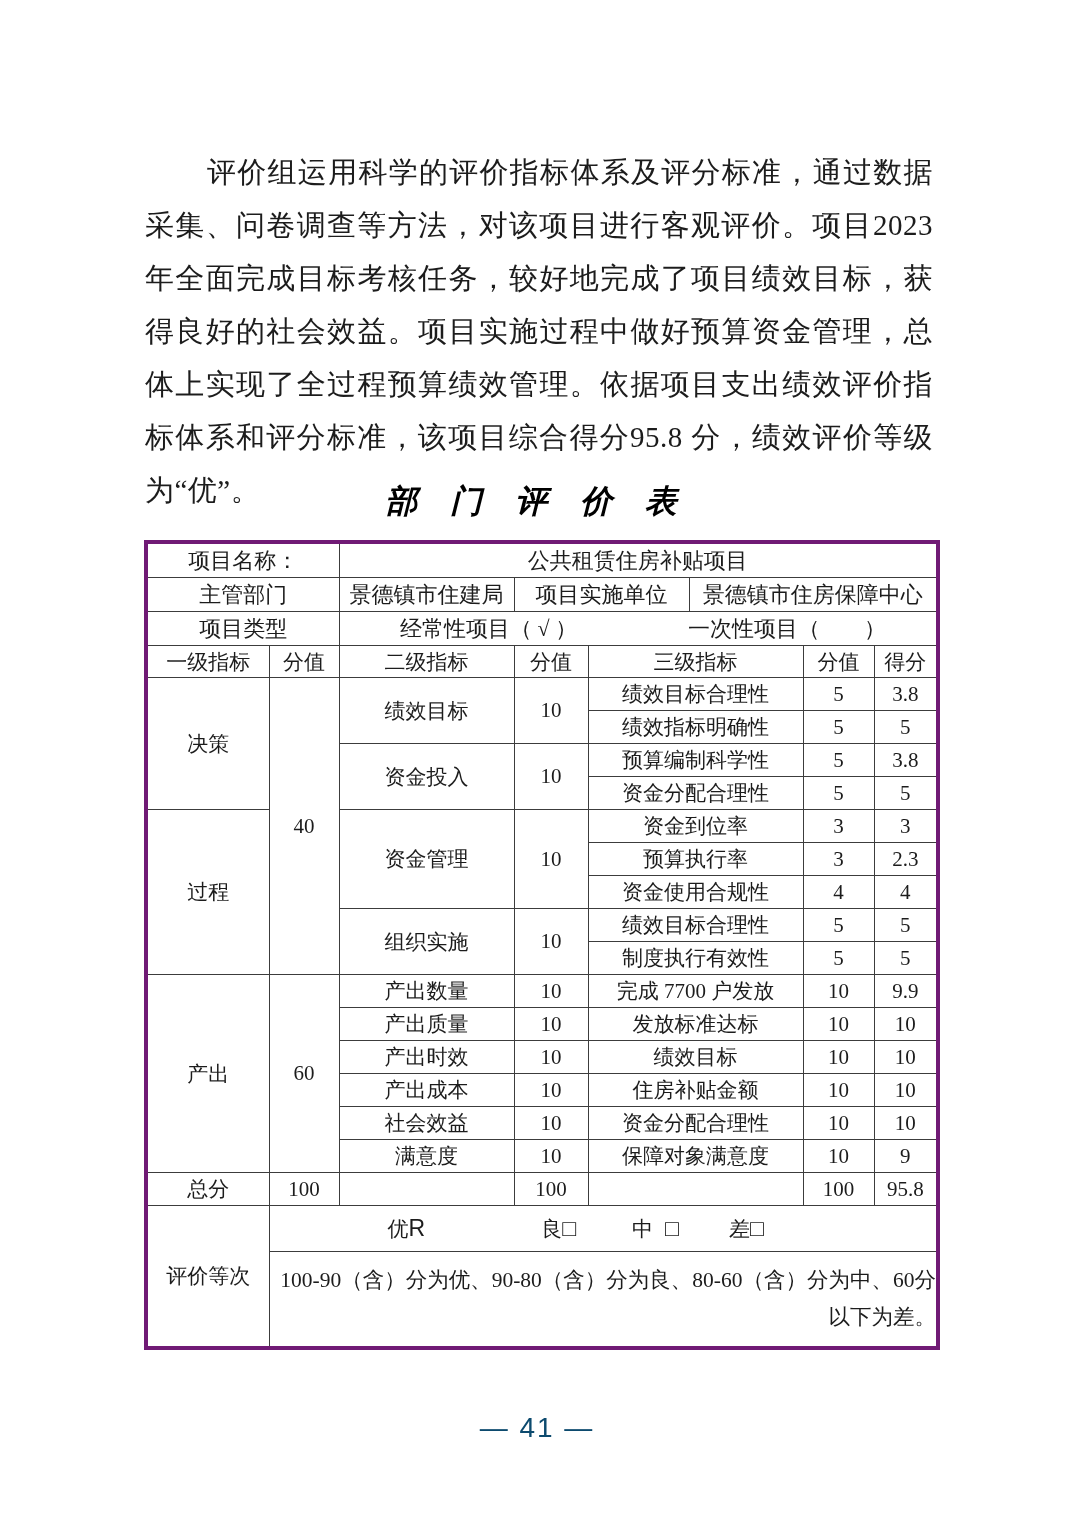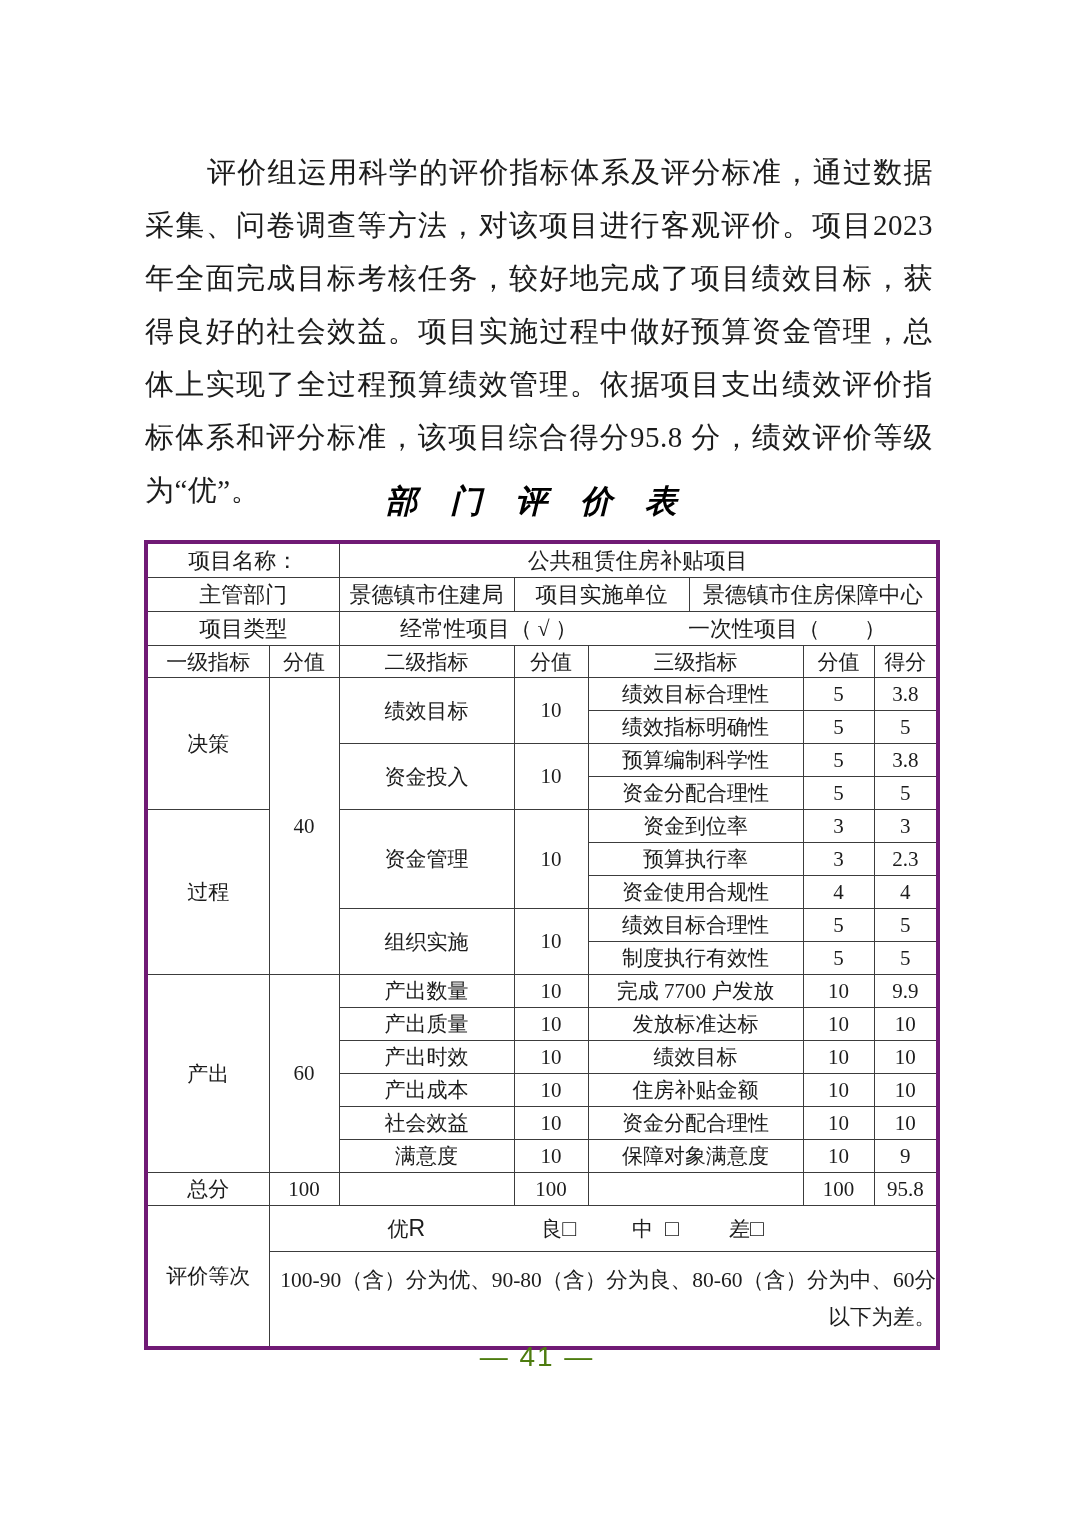--- a/index.html
+++ b/index.html
@@ -60,24 +60,24 @@
   .opt.o2 { margin-right:56px; }
   .opt.o3 { margin-right:50px; }
   .opt.o3 .mark { margin-left:12px; }
 
   td.note {
     text-align:left; padding:4px 16px 4px 12px;
     line-height:37px; font-size:21.5px;
   }
 
   .footer {
-    position:absolute; left:0; top:1341px; width:1074px;
+    position:absolute; left:0; top:1412px; width:1074px;
     text-align:center;
     font-family:"Liberation Sans","DejaVu Sans",sans-serif;
-    font-size:28px; color:#4d7c0f; letter-spacing:2px;
+    font-size:28px; color:#0c4a6e; letter-spacing:2px;
   }
 </style>
 </head>
 <body>
 
 <div class="page">
 
   <p class="para">评价组运用科学的评价指标体系及评分标准，通过数据采集、问卷调查等方法，对该项目进行客观评价。项目2023 年全面完成目标考核任务，较好地完成了项目绩效目标，获得良好的社会效益。项目实施过程中做好预算资金管理，总体上实现了全过程预算绩效管理。依据项目支出绩效评价指标体系和评分标准，该项目综合得分95.8 分，绩效评价等级为“优”。</p>
 
   <h1 class="title">部 门 评 价 表</h1>

